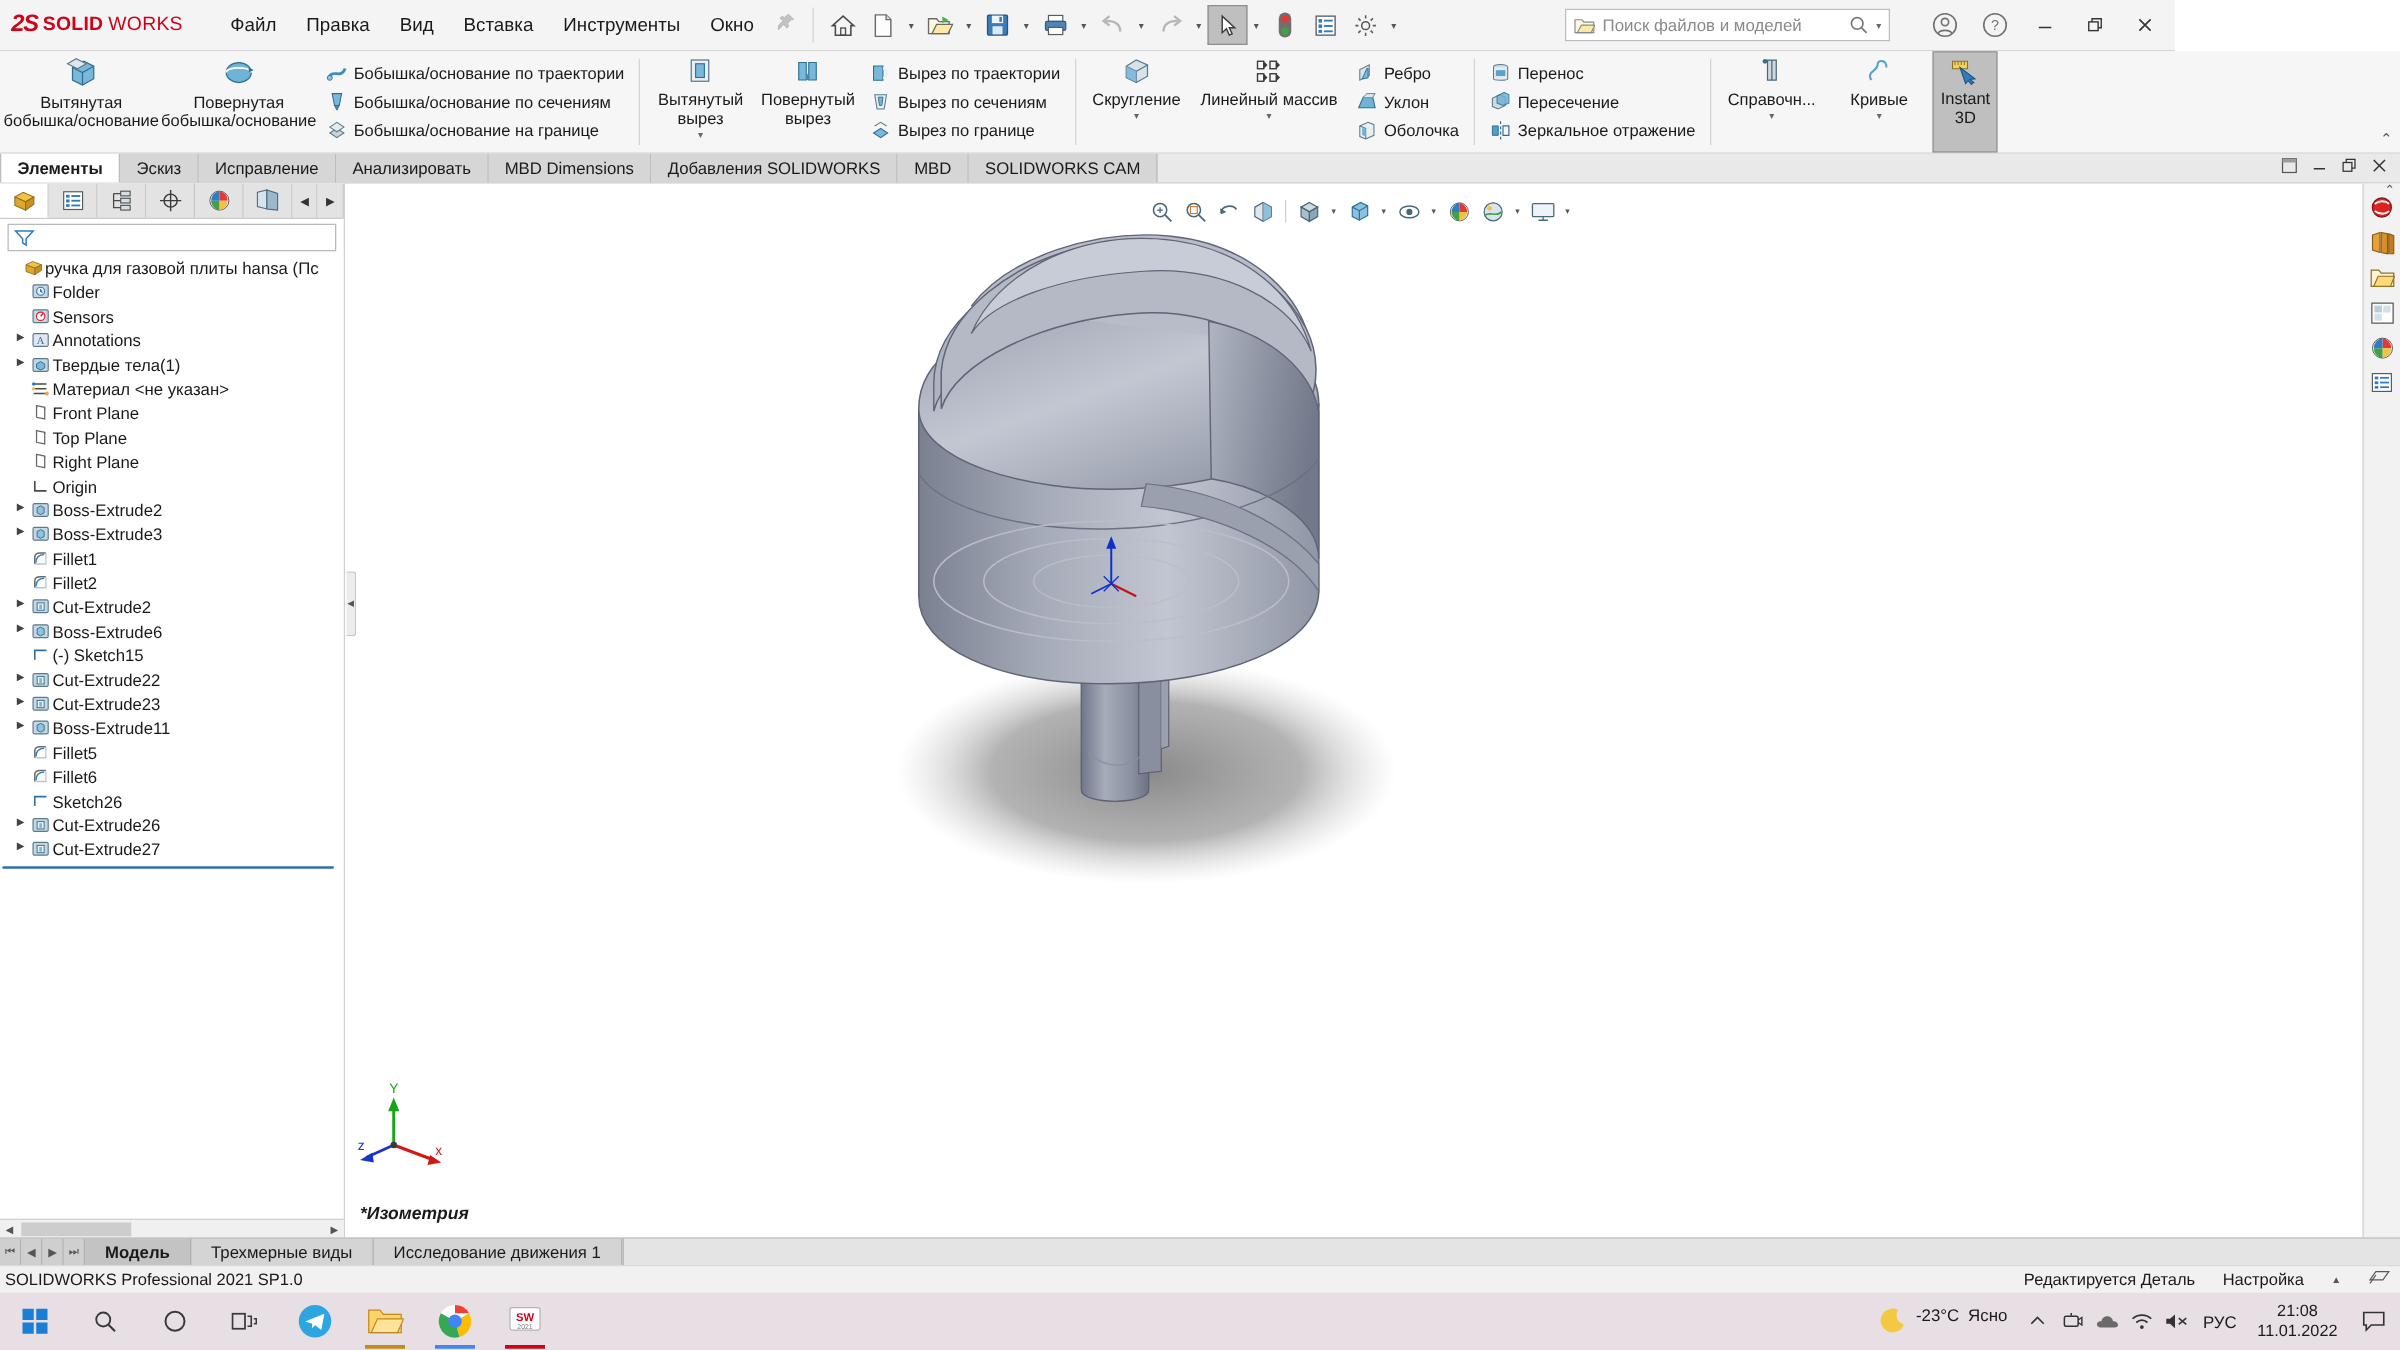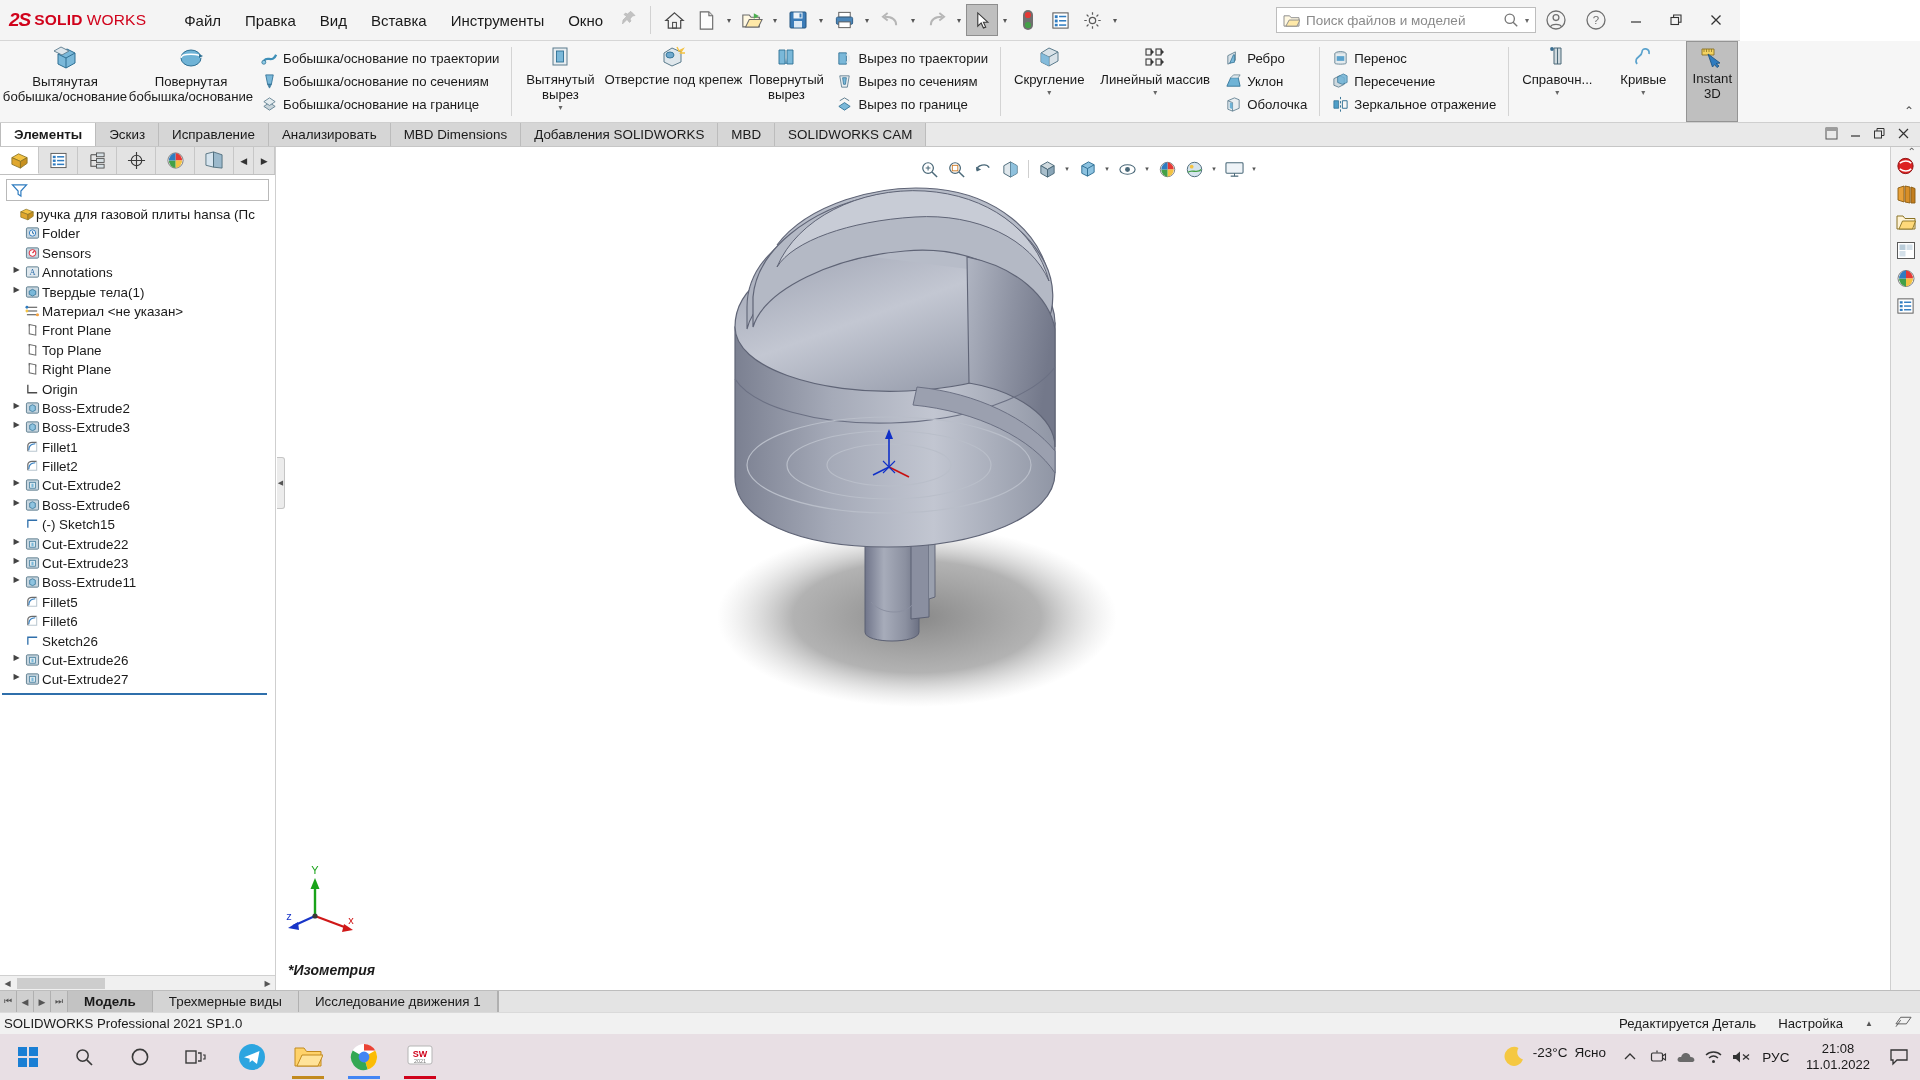--- a/index.html
+++ b/index.html
@@ -52,21 +52,21 @@
   #doctitle {
     position: absolute; left: 0; right: 0; text-align: center;
     font-size: 15px; color: #1a1a1a; pointer-events: none;
   }
 
   .title-right {
     margin-left: auto; display: flex; align-items: center; padding-right: 4px;
   }
   .searchbox {
     width: 260px; height: 26px; border: 1px solid #bdbdbd; background: #fff;
-    display: flex; align-items: center; gap: 6px; padding: 0 6px; margin-right: 0;
+    display: flex; align-items: center; gap: 6px; padding: 0 6px; margin-right: 24px;
   }
   .searchbox .ph { font-size: 13.5px; color: #8a8a8a; flex: 1; }
   .win-btn {
     width: 40px; height: 36px; display: flex; align-items: center; justify-content: center;
     cursor: default; color: #333;
   }
 
   
   #ribbon {
     position: absolute; left: 0; top: 41px; width: 1920px; height: 82px;
@@ -485,28 +485,20 @@
 
   <div class="rgroup">
     <div class="big-btn narrow">
       <svg width="26" height="24" viewBox="0 0 26 24">
           <rect x="6" y="3" width="14" height="17" fill="#e9eef1" stroke="#5b7b8c" stroke-width="1"></rect>
           <rect x="9.5" y="6" width="7" height="11" fill="#7ab8d9" stroke="#2e6f93" stroke-width=".9"></rect>
         </svg>
       <span class="lbl">Вытянутый
 вырез</span>
       <span class="dd">▾</span>
-    </div>
-    <div class="big-btn wide">
-      <svg width="28" height="24" viewBox="0 0 28 24">
-          <path d="M5 8 L13 3 L22 7 L22 17 L13 21 L5 17 Z" fill="#dfe7ec" stroke="#5b7b8c" stroke-width="1"></path>
-          <ellipse cx="11" cy="10" rx="4" ry="3" fill="#6fa9ce" stroke="#2e6f93" stroke-width=".9"></ellipse>
-          <path d="M18 2 L20 6 L24 4 L21.5 8 L26 8" fill="none" stroke="#f3c242" stroke-width="1.4"></path>
-        </svg>
-      <span class="lbl">Отверстие под крепеж</span>
     </div>
     <div class="big-btn narrow">
       <svg width="26" height="24" viewBox="0 0 26 24">
           <path d="M6 5 L12 5 L12 19 L6 19 Z" fill="#7ab8d9" stroke="#2e6f93" stroke-width=".9"></path>
           <path d="M14 5 L20 5 L20 19 L14 19 Z" fill="#7ab8d9" stroke="#2e6f93" stroke-width=".9"></path>
           <path d="M12 19 L13 13 L14 19" fill="#4a87aa"></path>
         </svg>
       <span class="lbl">Повернутый
 вырез</span>
     </div>

